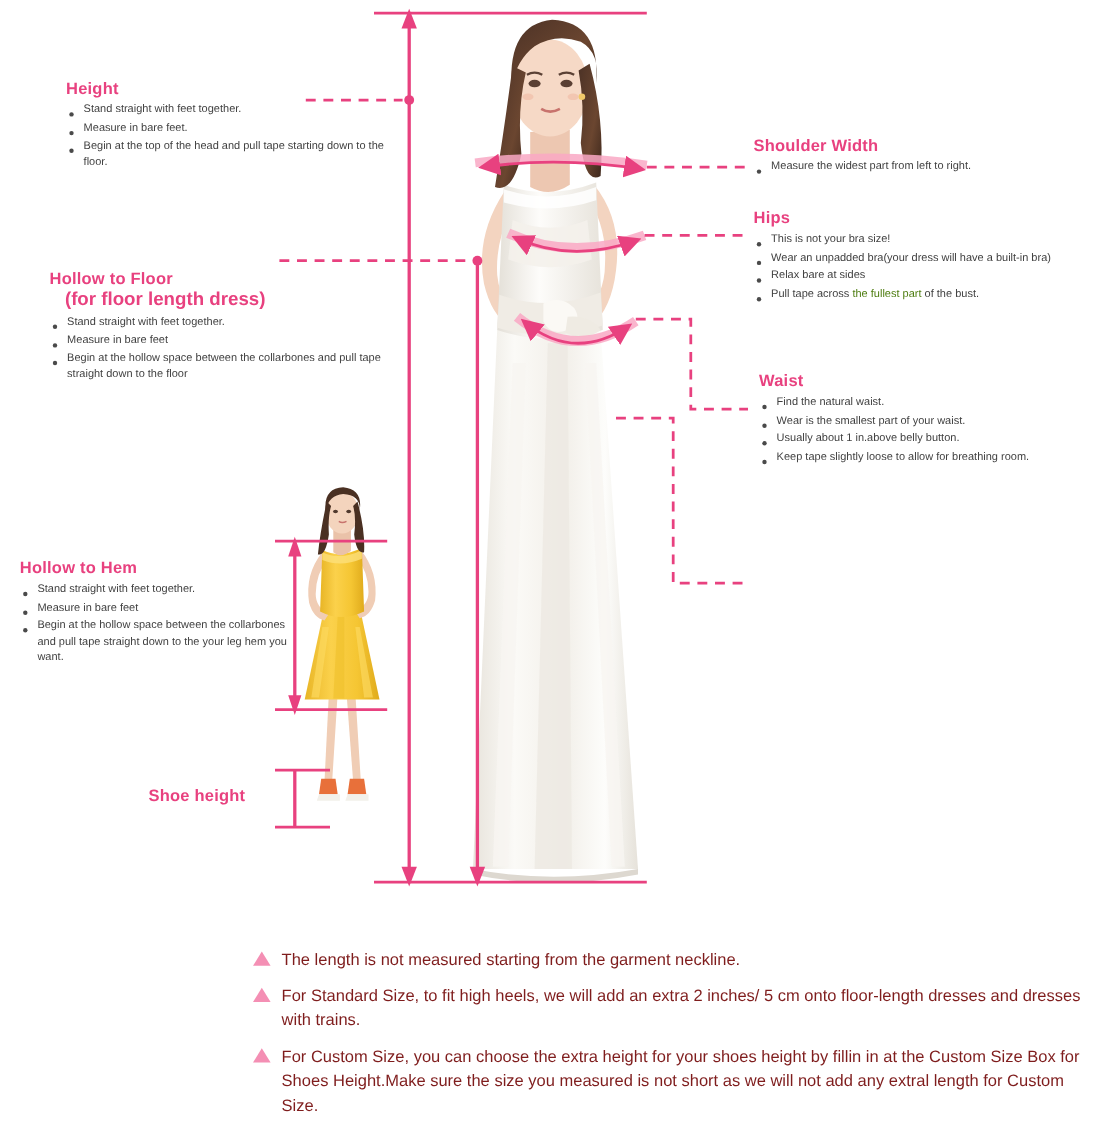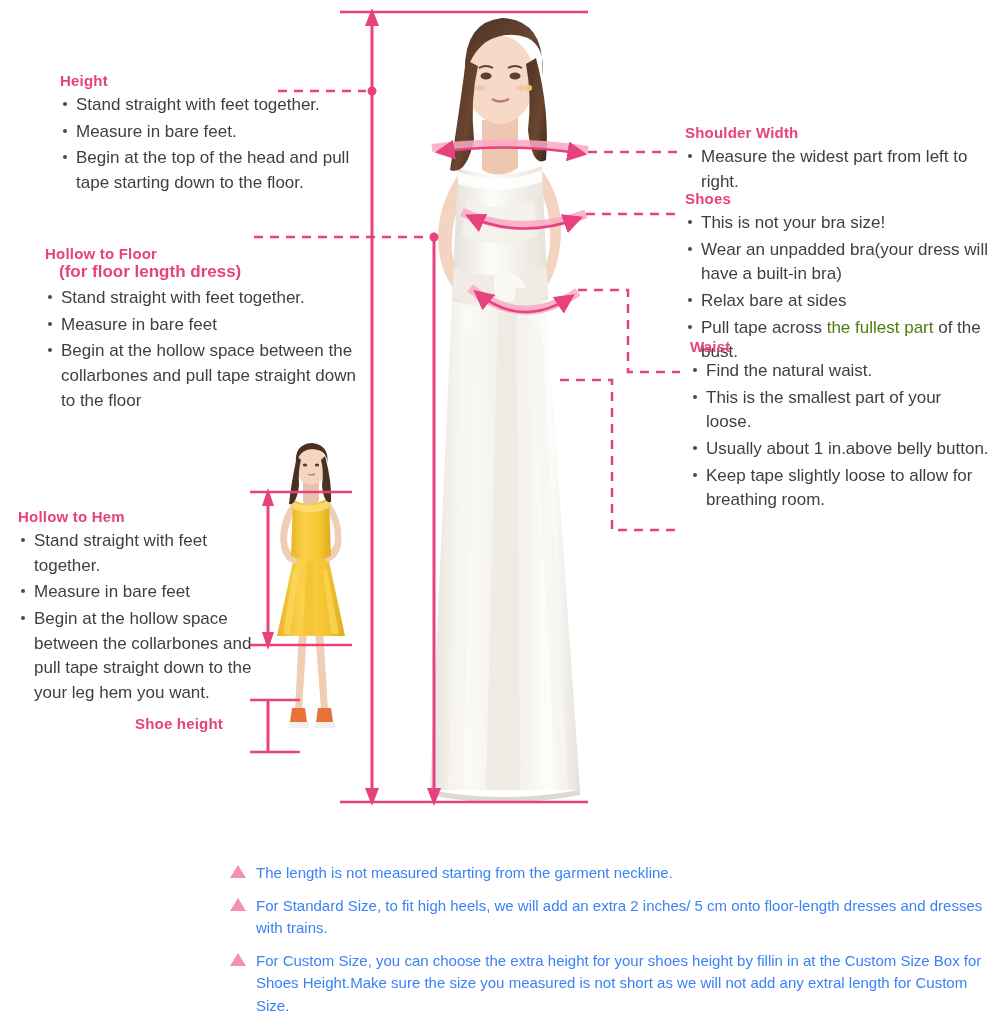--- a/index.html
+++ b/index.html
@@ -46,21 +46,21 @@
     white-space: nowrap;
   }
   ul.notes {
     list-style: none;
     margin: 4px 0 0 0;
     padding: 0;
   }
   ul.notes li {
     position: relative;
     padding-left: 16px;
-    font-size: 17px;
+    font-size: 10px;
     line-height: 1.45;
     color: #3f3f3f;
     margin-bottom: 2px;
   }
   ul.notes li::before {
     content: "";
     position: absolute;
     left: 3px;
     top: 9px;
     width: 4px; height: 4px;
@@ -89,21 +89,21 @@
   
   .footer {
     position: absolute;
     left: 230px;
     top: 862px;
     width: 760px;
   }
   .warn {
     position: relative;
     padding-left: 26px;
-    color: #3b82f6;
+    color: #7f1d1d;
     font-size: 15px;
     line-height: 1.5;
     margin-bottom: 10px;
   }
   .warn .tri {
     position: absolute;
     left: 0; top: 3px;
     width: 0; height: 0;
     border-left: 8px solid transparent;
     border-right: 8px solid transparent;
@@ -302,36 +302,36 @@
   </div>
 
   <div class="block" id="grp-shoulder">
     <div class="heading">Shoulder Width</div>
     <ul class="notes">
       <li>Measure the widest part from left to right.</li>
     </ul>
   </div>
 
   <div class="block" id="grp-bust">
-    <div class="heading">Shoes</div>
+    <div class="heading">Hips</div>
     <ul class="notes">
       <li>This is not your bra size!</li>
       <li>Wear an unpadded bra(your dress will have a built-in bra)</li>
       <li>Relax bare at sides</li>
       <li>
         <span>Pull tape across </span><span class="hl">the fullest part</span><span> of the bust.</span>
       </li>
     </ul>
   </div>
 
   <div class="block" id="grp-waist">
     <div class="heading">Waist</div>
     <ul class="notes">
       <li>Find the natural waist.</li>
-      <li>This is the smallest part of your loose.</li>
+      <li>Wear is the smallest part of your waist.</li>
       <li>Usually about 1 in.above belly button.</li>
       <li>Keep tape slightly loose to allow for breathing room.</li>
     </ul>
   </div>
 
 
   <div class="footer">
     <div class="warn">
       <span class="tri"></span>
       <span>The length is not measured starting from the garment neckline.</span>

